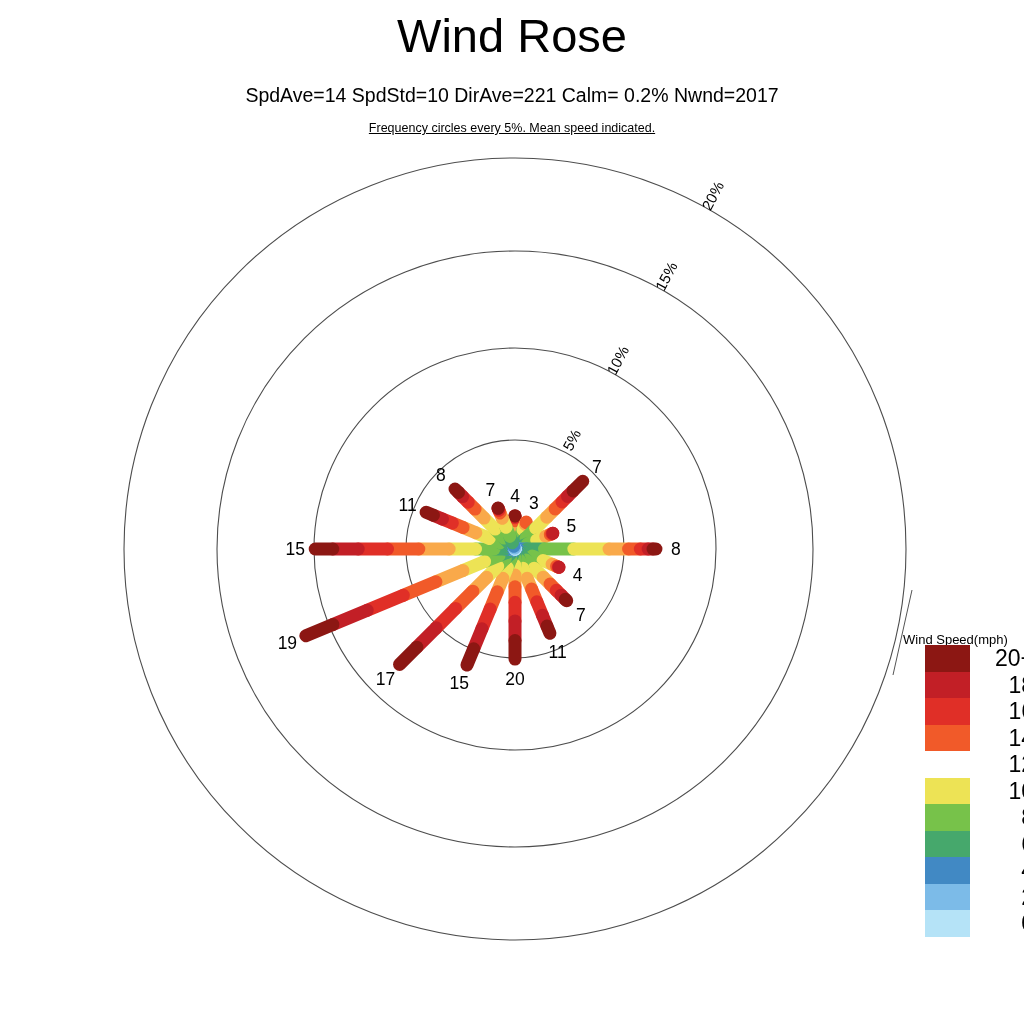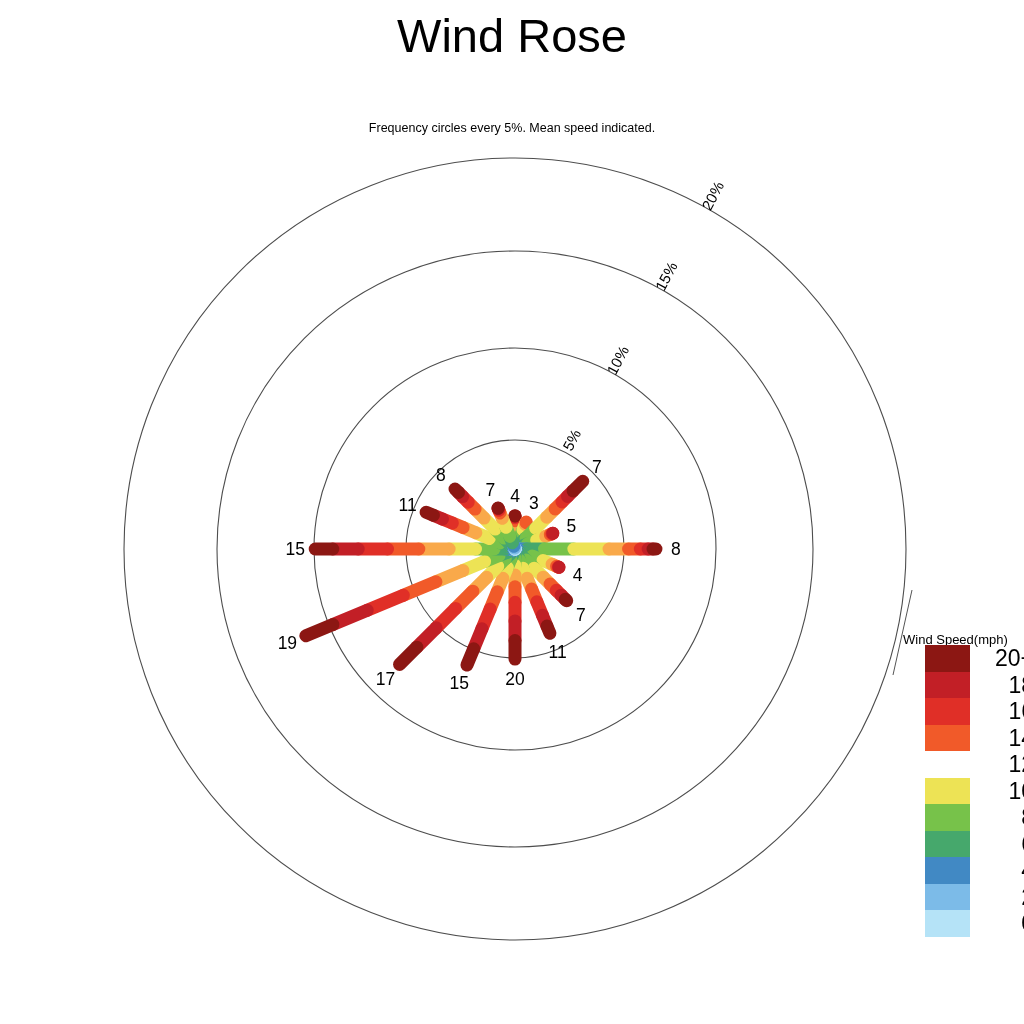--- a/index.html
+++ b/index.html
@@ -2,36 +2,37 @@
 <html><head>
 <meta charset="utf-8">
 <style>
   html,body{margin:0;padding:0;background:#ffffff;}
   body{width:1024px;height:1024px;overflow:hidden;
        font-family:"Liberation Sans","DejaVu Sans",sans-serif;color:#000;}
   #stage{position:relative;width:996px;height:1024px;}
   .ttl{position:absolute;width:1024px;text-align:center;}
   #main-title{top:8px;font-size:47px;font-weight:400;letter-spacing:0px;}
   #sub-title{top:84px;font-size:19.5px;}
-  #note-title{top:121px;font-size:12.5px;}
+  #note-title{top:121px;font-size:12.5px;text-decoration:underline;}
   svg{position:absolute;left:0;top:0;}
   .ring{fill:none;stroke:#4d4d4d;stroke-width:1.1;}
   .ringlbl{font-family:"Liberation Sans","DejaVu Sans",sans-serif;font-size:15px;fill:#000;}
   .petlbl{font-family:"Liberation Sans","DejaVu Sans",sans-serif;font-size:17.5px;fill:#000;}
   .legend-title{position:absolute;font-size:13px;white-space:nowrap;}
   .lg-row{position:absolute;display:flex;align-items:center;}
   .lg-sw{width:45px;height:26.5px;}
   .lg-tx{font-size:23px;width:58px;text-align:right;padding-left:6px;line-height:26.5px;}
 </style>
 </head>
 <body>
 
 <div id="stage">
 
   <div class="ttl" id="main-title">Wind Rose</div>
+  <div class="ttl" id="sub-title">SpdAve=14  SpdStd=10  DirAve=221   Calm= 0.2%  Nwnd=2017</div>
   <div class="ttl" id="note-title">Frequency circles every 5%. Mean speed indicated.</div>
 
   <svg id="rose" width="1024" height="1024">
     <g id="rings">
         <circle cx="515" cy="549" r="109" class="ring"></circle>
         <circle cx="515" cy="549" r="201" class="ring"></circle>
         <circle cx="515" cy="549" r="298" class="ring"></circle>
         <circle cx="515" cy="549" r="391" class="ring"></circle>
       </g>
     <g id="petals">

